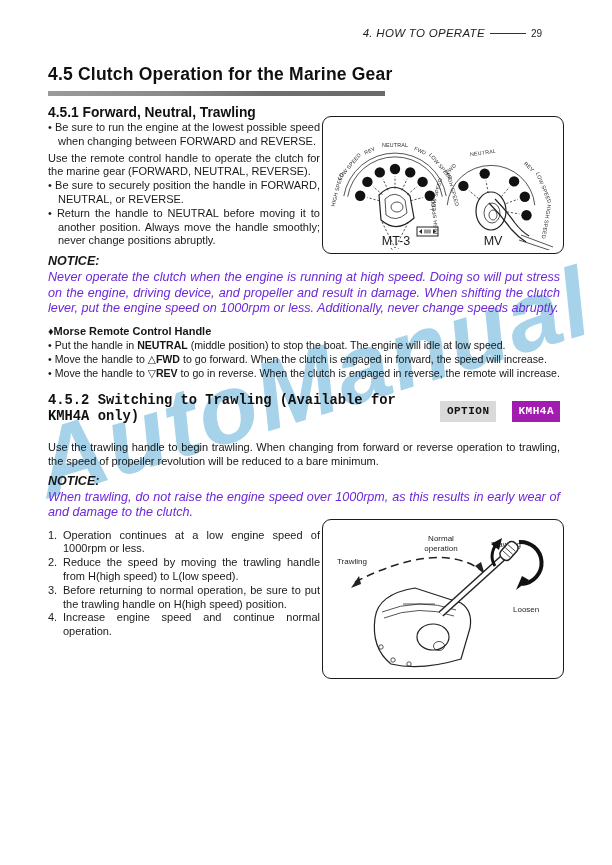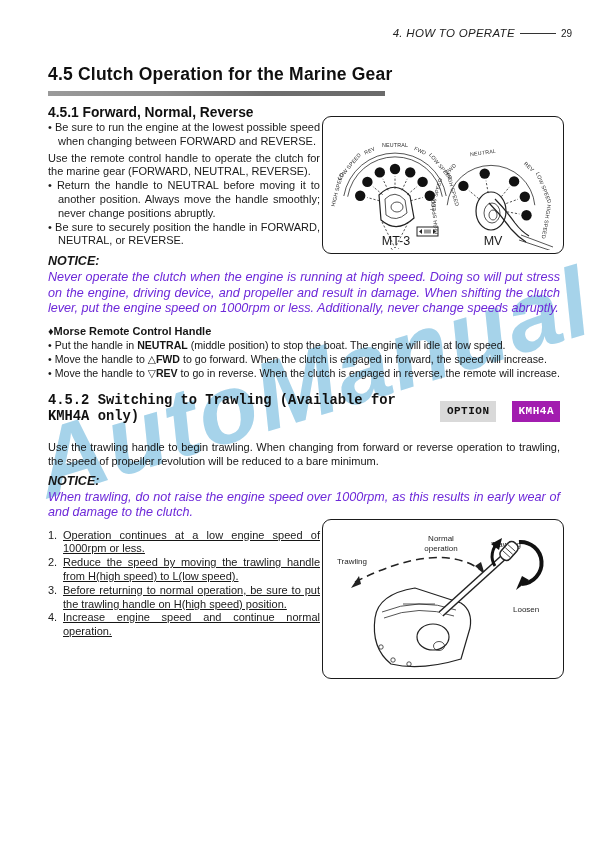--- a/index.html
+++ b/index.html
@@ -23,21 +23,21 @@
     white-space:nowrap;
     transform:rotate(-17deg);
     transform-origin:0 50%;
     z-index:0;
     line-height:1;
     user-select:none;
   }
   .content{position:relative;z-index:1;padding:0 52px 0 48px;}
   
   .pg-header{
-    position:absolute;top:27px;right:40px;z-index:1;
+    position:absolute;top:27px;right:70px;z-index:1;
     font-size:11.5px;font-style:italic;color:#222;
     display:flex;align-items:center;gap:4px;
   }
   .pg-header .chapter{letter-spacing:0.3px;}
   .header-dash{display:inline-block;width:36px;height:0;border-top:1.6px solid #333;margin:0 1px;}
   .pg-header .pgnum{font-style:normal;font-size:10px;}
   
   .title{margin:64px 0 0 0;font-size:17.5px;line-height:20px;font-weight:bold;letter-spacing:0.2px;color:#101010;}
   .title-bar{margin-top:7px;width:337px;height:5px;background:linear-gradient(to right,#9a9a9a 0%,#8a8a8a 35%,#6f6f6f 65%,#6a6a6a 100%);}
   
@@ -47,21 +47,21 @@
   
   .body-sm{font-size:11px;line-height:13.8px;text-align:justify;color:#1a1a1a;}
   .leftcol{width:272px;}
   .intro1{margin-top:3px;}
   .bullet{padding-left:10px;text-indent:-10px;}
   .notice-label{margin-top:6px;font-size:12.5px;font-weight:bold;font-style:italic;line-height:15px;}
   .notice-text{margin-top:1px;font-size:12.6px;font-style:italic;line-height:15.5px;text-align:justify;color:#6d28d9;}
   .morse-head{margin-top:8px;font-size:11px;font-weight:bold;line-height:13px;}
   .morse-bullet{font-size:10.6px;line-height:14px;padding-left:8px;text-indent:-8px;}
   .intro2{margin-top:15px;font-size:11px;line-height:14.5px;text-align:justify;}
-  .steps{margin-top:8px;text-decoration:underline;}
+  .steps{margin-top:8px;}
   .step{padding-left:15px;text-indent:-15px;}
   .step-cont{padding-left:15px;text-indent:0;}
   .stepnum{display:inline-block;width:15px;text-indent:0;}
   
   .badges{position:absolute;right:0;top:8px;display:flex;gap:16px;align-items:center;}
   .badge-option{background:#d9d9d9;color:#111;font-size:11px;font-weight:bold;padding:2px 7px 3px 7px;letter-spacing:0.5px;}
   .badge-model{background:#a21caf;color:#fff;font-size:11px;font-weight:bold;padding:2px 6px 3px 6px;letter-spacing:0.5px;}
   
   .figbox{position:absolute;border:1.6px solid #1b1b1b;border-radius:9px;background:transparent;z-index:1;}
   .figbox svg{display:block;}
@@ -85,27 +85,27 @@
     <span class="chapter">4. HOW TO OPERATE</span>
     <span class="header-dash"></span>
     <span class="pgnum">29</span>
   </div>
 
   <div class="content">
 
     <div class="title">4.5  Clutch Operation for the Marine Gear</div>
     <div class="title-bar"></div>
 
-    <div class="h2 h2-1">4.5.1  Forward, Normal, Reverse</div>
+    <div class="h2 h2-1">4.5.1  Forward, Neutral, Trawling</div>
 
     <div class="leftcol">
       <div class="body-sm bullet"><span>•</span> <span>Be sure to run the engine at the lowest possible speed when changing between FORWARD and REVERSE.</span></div>
       <div class="body-sm intro1">Use the remote control handle to operate the clutch for the marine gear (FORWARD, NEUTRAL, REVERSE).</div>
+      <div class="body-sm bullet"><span>•</span> <span>Be sure to securely position the handle in FORWARD, NEUTRAL, or REVERSE.</span></div>
       <div class="body-sm bullet"><span>•</span> <span>Return the handle to NEUTRAL before moving it to another position.  Always move the handle smoothly; never change positions abruptly.</span></div>
-      <div class="body-sm bullet"><span>•</span> <span>Be sure to securely position the handle in FORWARD, NEUTRAL, or REVERSE.</span></div>
     </div>
 
     <div class="notice-label">NOTICE:</div>
     <div class="notice-text">Never operate the clutch when the engine is running at high speed.  Doing so will put stress on the engine, driving device, and propeller and result in damage.  When shifting the clutch lever, put the engine speed on 1000rpm or less.  Additionally, never change speeds abruptly.</div>
 
     <div class="morse-head">♦Morse Remote Control Handle</div>
     <div class="morse-bullet"><span>•</span> <span>Put the handle in </span><b>NEUTRAL</b><span> (middle position) to stop the boat.  The engine will idle at low speed.</span></div>
     <div class="morse-bullet"><span>•</span> <span>Move the handle to </span><b>△FWD</b><span> to go forward.  When the clutch is engaged in forward, the speed will increase.</span></div>
     <div class="morse-bullet"><span>•</span> <span>Move the handle to </span><b>▽REV</b><span> to go in reverse.  When the clutch is engaged in reverse, the remote will increase.</span></div>
 

